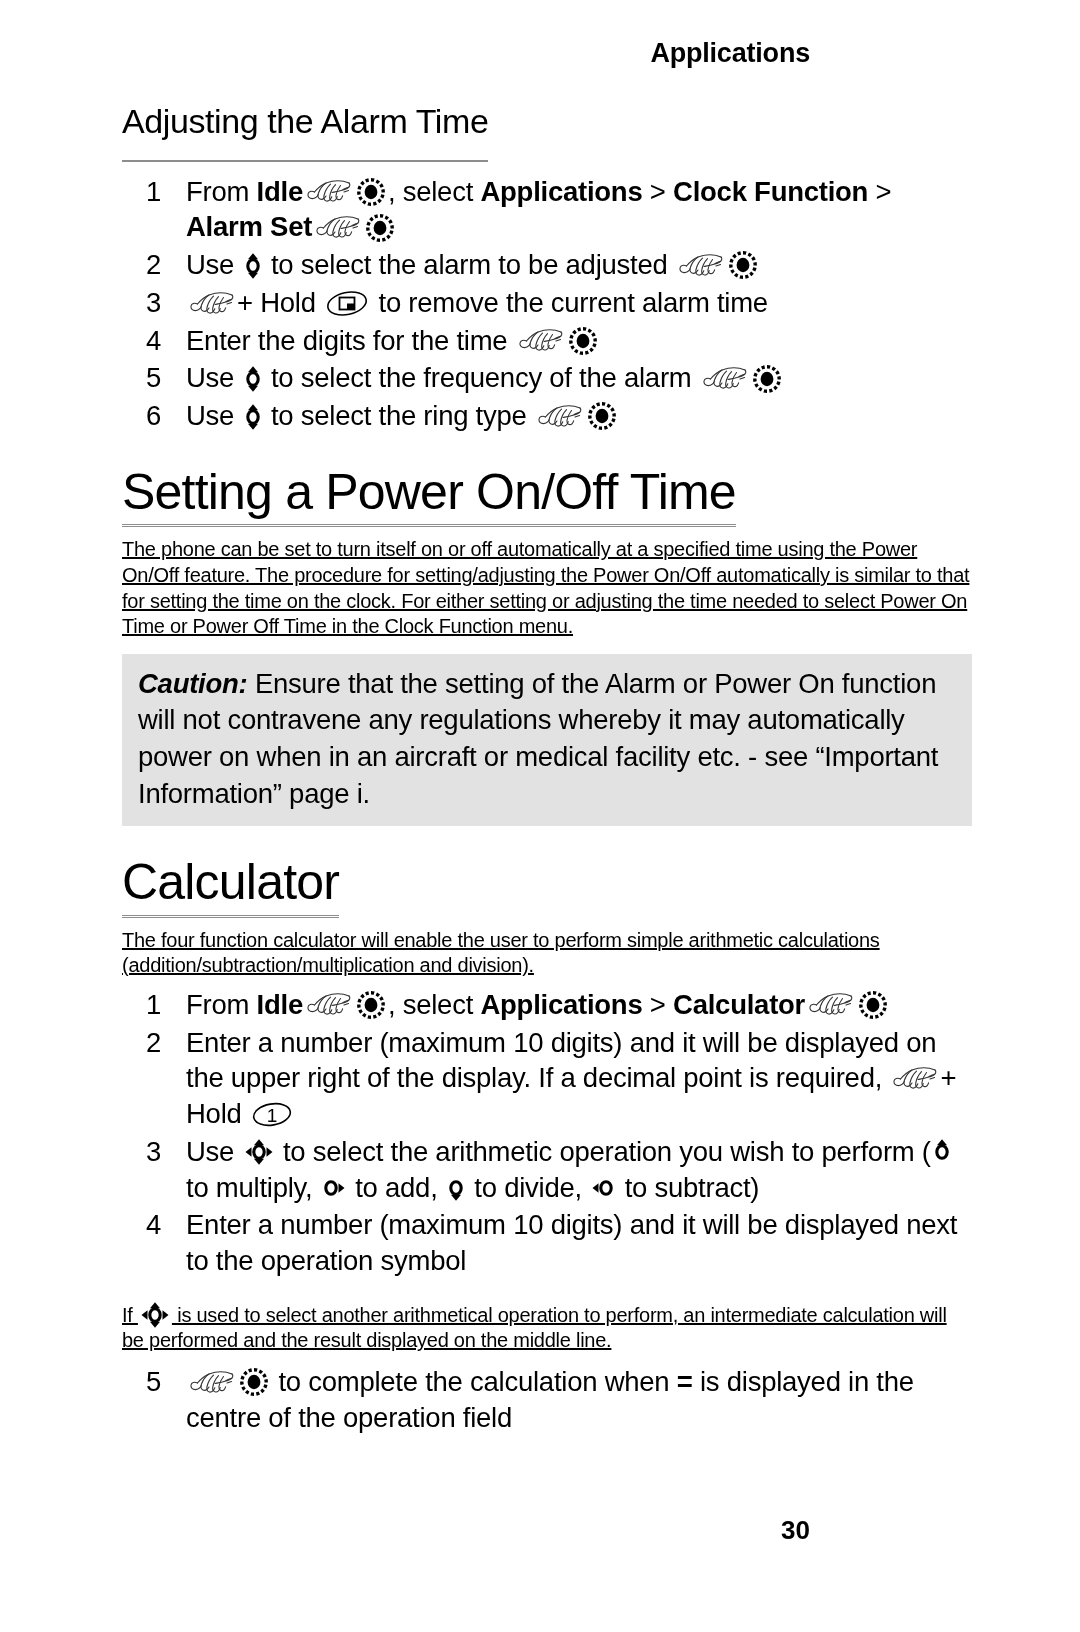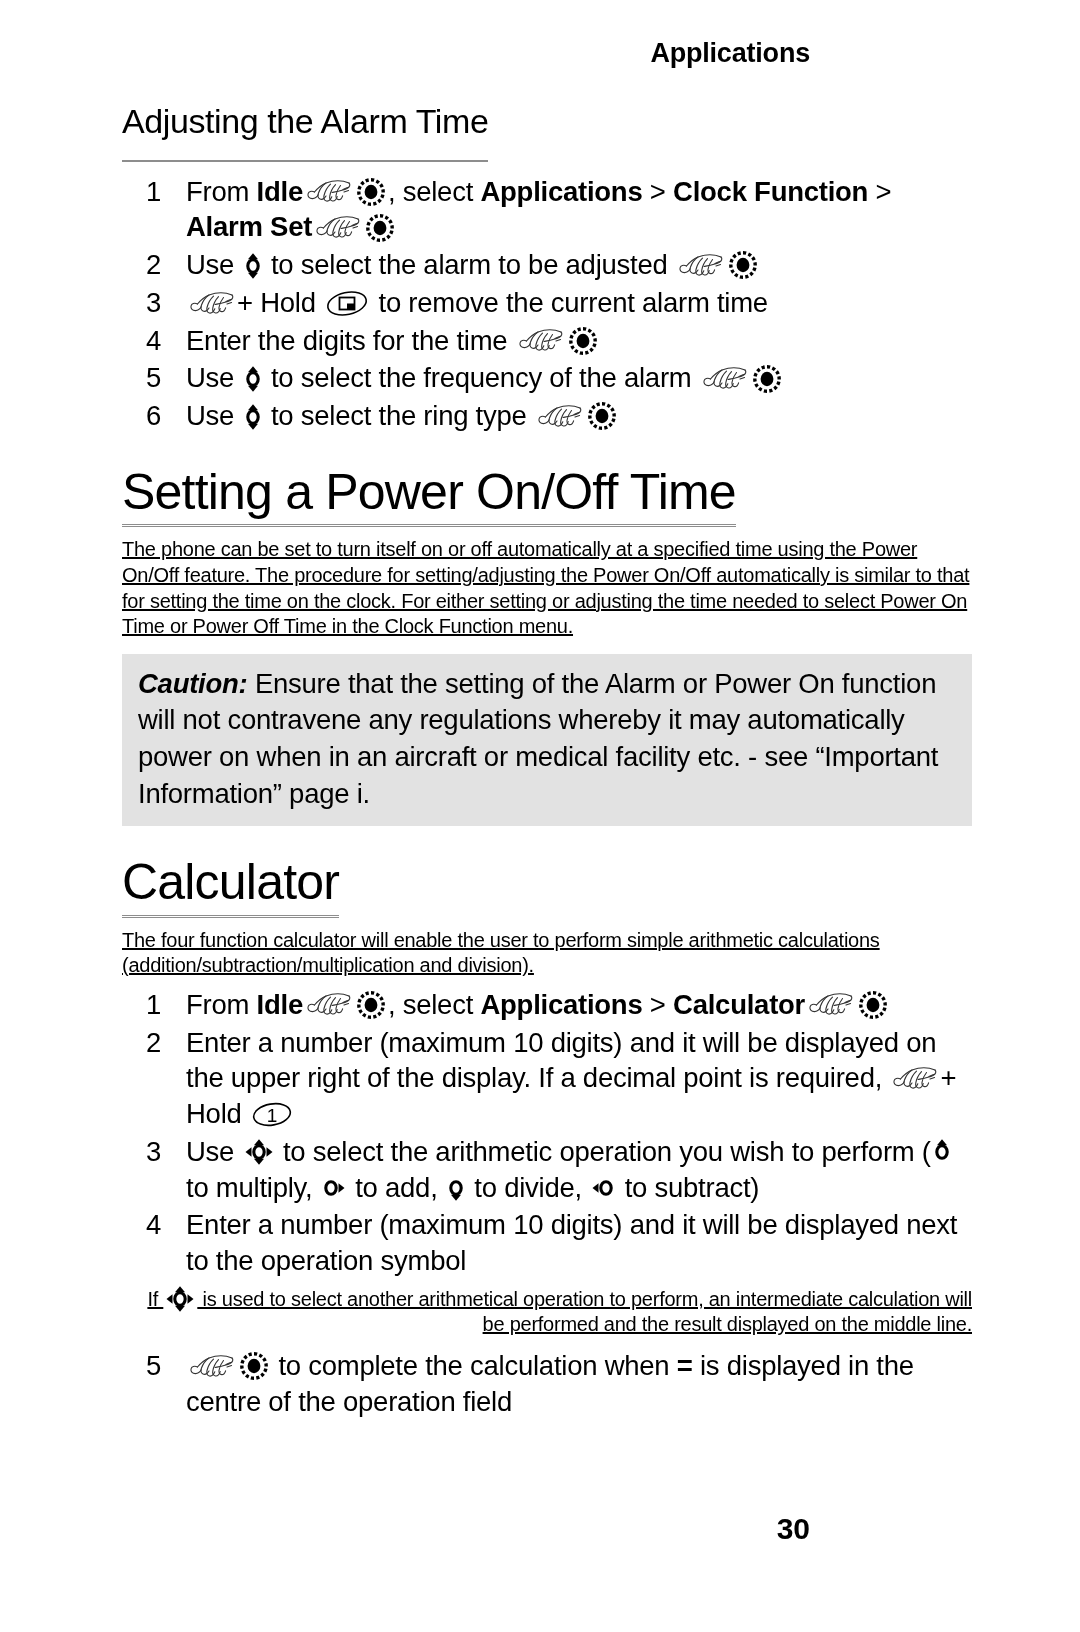--- a/index.html
+++ b/index.html
@@ -106,21 +106,21 @@
   .caution-box .caution-label {
     font-weight: bold;
     font-style: italic;
   }
 
   
   .page-number {
     position: absolute;
     right: 98px;
     bottom: 86px;
-    font-size: 30px;
+    font-size: 26px;
     font-weight: bold;
   }
 
   
   .icon {
     display: inline-block;
     vertical-align: middle;
     position: relative;
   }
 
@@ -512,21 +512,21 @@
                 <path d="M1.5 15 L7.5 10.3 L7.5 19.7 Z" fill="#000"></path>
                 <ellipse cx="15" cy="15" rx="5.2" ry="6.2" fill="none" stroke="#000" stroke-width="3.1"></ellipse>
               </svg></span> to subtract)</span>
         </li>
         <li class="step">
           <span class="num">4</span>
           <span class="txt">Enter a number (maximum 10 digits) and it will be displayed next to the operation symbol</span>
         </li>
       </ol>
 
-    <p class="body-text" style="margin-top:8px;text-align:right;">If <span class="icon ico-nav ico-nav-4"><svg viewBox="0 0 30 30" xmlns="http://www.w3.org/2000/svg">
+    <p class="body-text" style="margin-top:24px;">If <span class="icon ico-nav ico-nav-4"><svg viewBox="0 0 30 30" xmlns="http://www.w3.org/2000/svg">
             <ellipse cx="15" cy="15" rx="5.2" ry="6.2" fill="none" stroke="#000" stroke-width="3.1"></ellipse>
             <path d="M15 2.2 L10 8.2 L20 8.2 Z" fill="#000"></path>
             <path d="M15 27.8 L10 21.8 L20 21.8 Z" fill="#000"></path>
             <path d="M28.5 15 L22.5 10.3 L22.5 19.7 Z" fill="#000"></path>
             <path d="M1.5 15 L7.5 10.3 L7.5 19.7 Z" fill="#000"></path>
           </svg></span> is used to select another arithmetical operation to perform, an intermediate calculation will be performed and the result displayed on the middle line.</p>
 
     <ol class="steps" style="margin-top:10px;">
         <li class="step">
           <span class="num">5</span>

